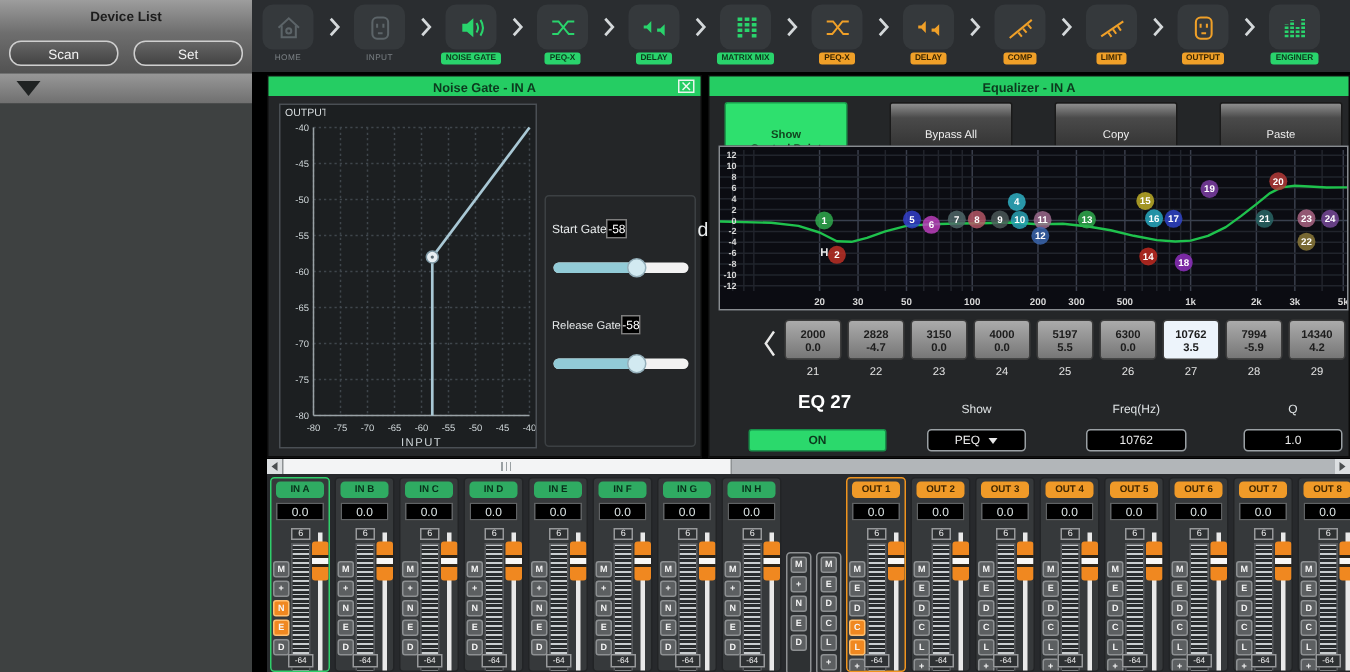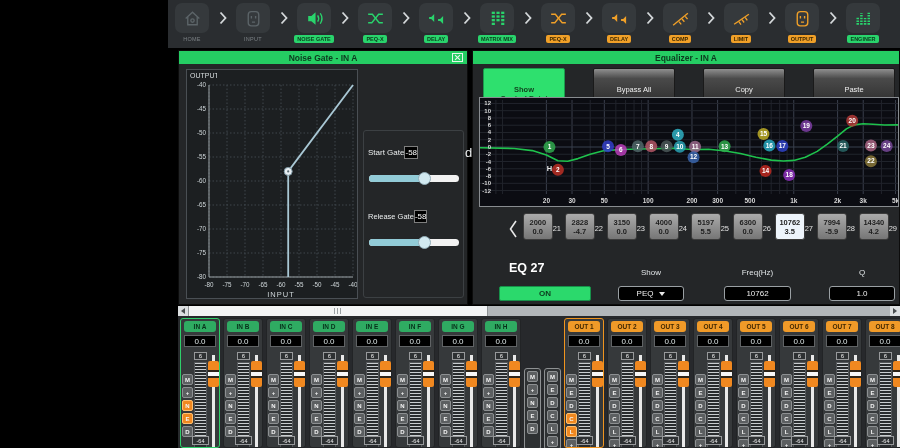--- a/index.html
+++ b/index.html
@@ -63,28 +63,28 @@
 
   
   .panel.eq{left:472px;top:50px;width:428px;height:255px;}
   .eq-btnrow{position:absolute;left:10px;right:4px;top:17px;height:17px;display:flex;justify-content:space-between;}
   .eqb{width:82px;height:16px;border:1px solid #1a1a1a;border-radius:2px;font-size:7.5px;
     background:linear-gradient(180deg,#8f8f8f,#4a4a4a 30%,#313131);color:#efefef;padding:16px;}
   .eqb.green{background:#2ee06e;color:#11441f;font-weight:bold;border-color:#1b9a4c;}
   .eq-graph{position:absolute;left:6px;top:46px;width:420px;height:110px;border:1px solid #888c90;background:#0b0c12;overflow:hidden;}
   .eq-bands{position:absolute;left:6px;top:162px;width:422px;height:46px;display:flex;align-items:flex-start;}
   .band-chev{width:16px;height:28px;margin:2px 4px 0 28px;display:flex;align-items:center;justify-content:center;}
-  .band-col{width:38px;margin-right:4px;flex:none;display:flex;flex-direction:row;align-items:center;}
+  .band-col{width:38px;margin-right:4px;flex:none;display:flex;flex-direction:column;align-items:center;}
   .band{width:38px;height:27px;border:1px solid #3c3c3c;border-radius:3px;
     background:linear-gradient(#ababab,#767676);color:#1d1d1d;font-size:7.5px;font-weight:bold;
     display:flex;flex-direction:column;align-items:center;justify-content:center;line-height:9px;}
   .band.sel{background:#edf4fb;}
   .band-num{margin-top:3px;font-size:7.5px;color:#e2e2e2;}
   .eq-detail{position:absolute;left:0;top:208px;width:428px;height:46px;}
-  .eq-name{position:absolute;left:36px;top:2px;font-size:12.5px;font-weight:bold;color:#fff;}
+  .eq-name{position:absolute;left:59px;top:2px;font-size:12.5px;font-weight:bold;color:#fff;}
   .eq-on{position:absolute;left:26px;top:27px;width:92px;height:15px;background:#2bd96c;border:1px solid #17914a;
     border-radius:2px;color:#0c3a1e;font-size:8px;font-weight:bold;padding:0;}
   .eq-detail .lab{position:absolute;top:9px;font-size:8px;color:#dfe3e5;text-align:center;}
   .lab.t{left:145px;width:66px;} .lab.f{left:251px;width:67px;} .lab.q{left:356px;width:66px;}
   .dd{position:absolute;left:145px;top:27px;width:66px;height:15px;background:#000;border:1px solid #9aa0a4;
     border-radius:3px;color:#eee;font-size:8px;display:flex;align-items:center;justify-content:center;gap:6px;}
   .caret{width:0;height:0;border-left:3.5px solid transparent;border-right:3.5px solid transparent;border-top:4px solid #e8e8e8;}
   .box{position:absolute;top:27px;height:15px;background:#000;border:1px solid #9aa0a4;border-radius:3px;
     color:#eee;font-size:8px;display:flex;align-items:center;justify-content:center;}
   .box.f{left:251px;width:67px;} .box.q{left:356px;width:66px;}
@@ -126,20 +126,31 @@
   .master{width:17px;height:82px;flex:none;margin-top:50px;background:#2e3133;border:1px solid #8d9092;border-radius:3px;
     padding:2px 1px;}
   .master .cbtn{margin:0 auto 2px;}
   svg{display:block;}
 </style>
 </head>
 <body>
 
 <div id="app">
 
+  <aside class="sidebar">
+    <div class="sb-header">Device List</div>
+    <div class="sb-btnrow">
+      <button class="sb-btn">Scan</button>
+      <button class="sb-btn">Set</button>
+    </div>
+    <div class="sb-treebar">
+      <span class="tri"></span>
+    </div>
+    <div class="sb-body"></div>
+  </aside>
 
   <div class="toolbar" id="toolbar">
       <div class="tb-item">
         <div class="tb-tile plain">
           <svg viewBox="0 0 20 20" width="21" height="21" fill="none" stroke="currentColor" stroke-width="1.3">
             <path d="M3.5 10 L10 4 L16.5 10"></path>
             <path d="M5.5 8.5 V16 H14.5 V8.5"></path>
             <circle cx="10" cy="12" r="1.6"></circle>
           </svg>
         </div>

